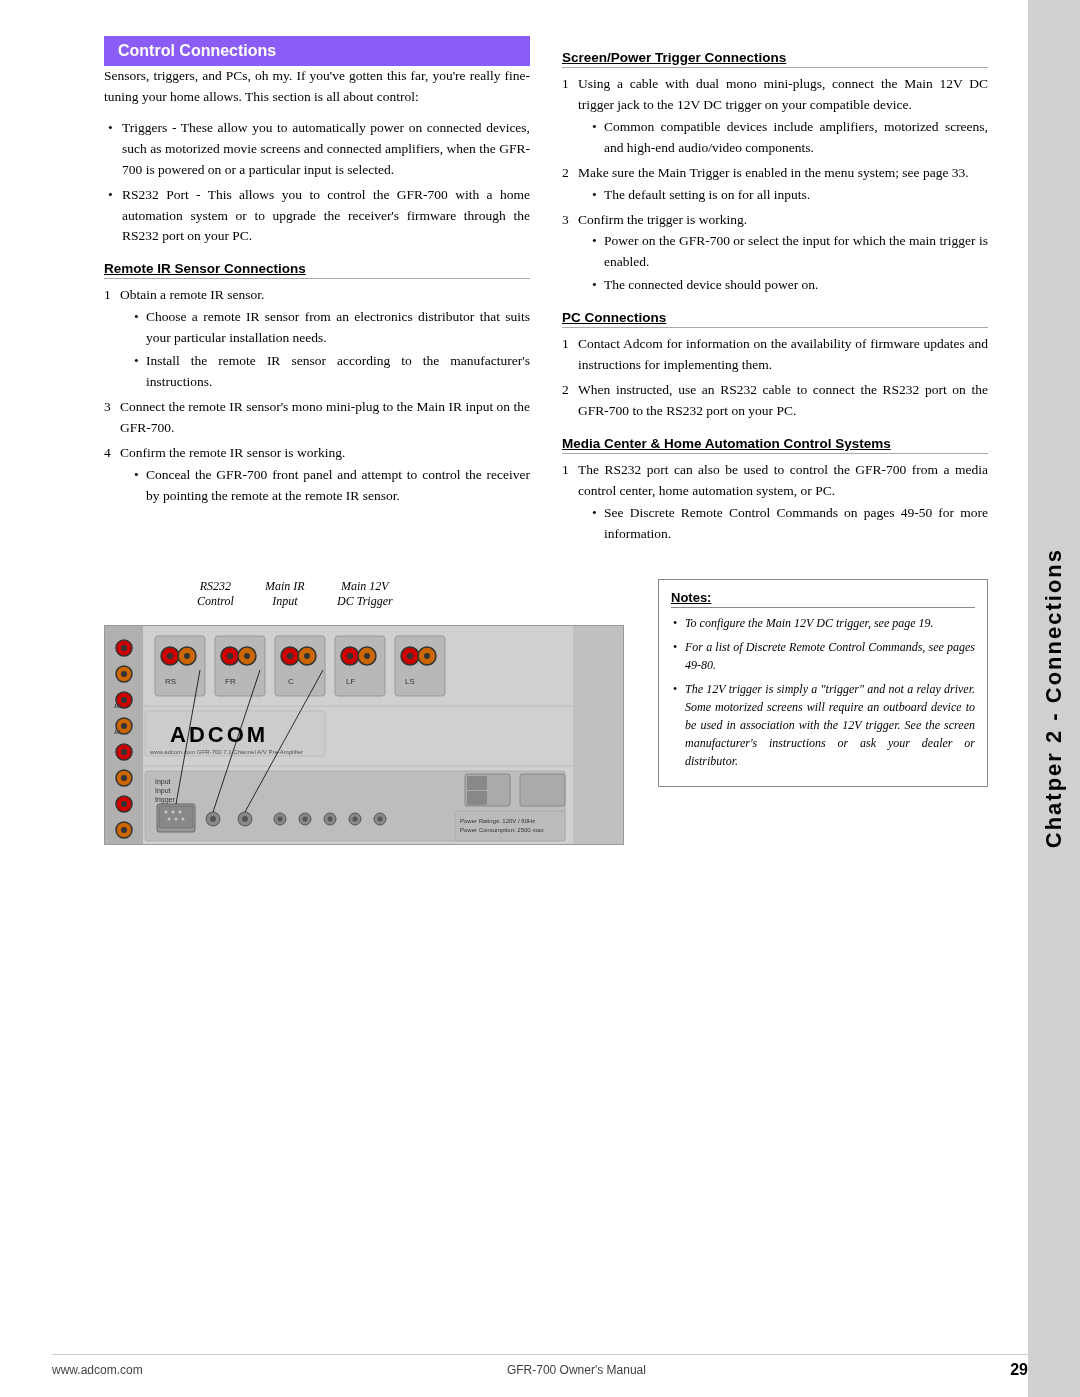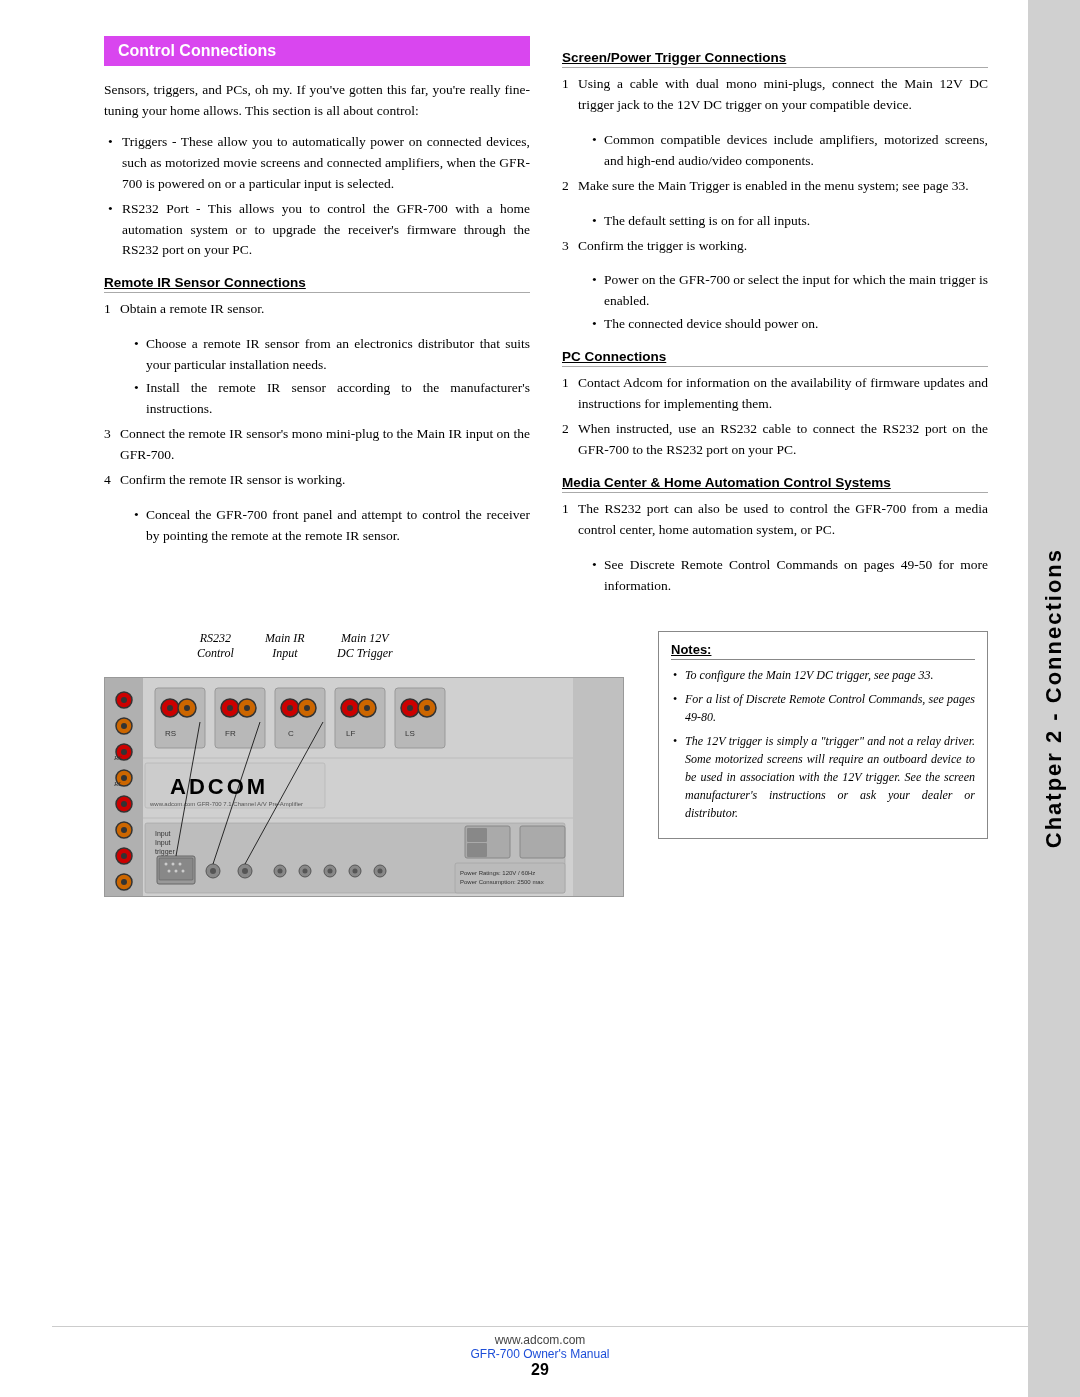--- a/index.html
+++ b/index.html
@@ -51,27 +51,26 @@
       gap: 32px;
     }
     .col-left {
       flex: 1;
     }
     .col-right {
       flex: 1;
     }
     
     .section-title-box {
-      background: #d946ef;
+      background: #8b5cf6;
       color: #fff;
       padding: 6px 14px;
       font-family: Arial, sans-serif;
       font-size: 16px;
       font-weight: bold;
-      margin-bottom: 14px;
       display: inline-block;
       width: 100%;
     }
     .body-text {
       font-size: 13.5px;
       line-height: 1.55;
       text-align: justify;
       margin-bottom: 10px;
     }
     .bullet-list {
@@ -116,21 +115,21 @@
       position: relative;
     }
     .numbered-list > li > .num {
       position: absolute;
       left: 0;
       font-weight: normal;
     }
     .numbered-list .sub-bullets {
       list-style: none;
       padding-left: 12px;
-      margin-top: 14px;
+      margin-top: 1px;
     }
     .numbered-list .sub-bullets li {
       font-size: 13.5px;
       line-height: 1.55;
       padding-left: 14px;
       position: relative;
       text-align: justify;
       margin-bottom: 2px;
     }
     .numbered-list .sub-bullets li::before {
@@ -187,31 +186,30 @@
     .footer {
       position: absolute;
       bottom: 18px;
       left: 52px;
       right: 52px;
       display: flex;
       justify-content: space-between;
       align-items: center;
       border-top: 1px solid #ccc;
       padding-top: 6px;
-      flex-direction: column;
     }
     .footer-left {
       font-family: Arial, sans-serif;
       font-size: 12px;
       color: #444;
     }
     .footer-center {
       font-family: Arial, sans-serif;
       font-size: 12px;
-      color: #1d4ed8;
+      color: #404040;
     }
     .footer-right {
       font-family: Arial, sans-serif;
       font-size: 16px;
       font-weight: bold;
       color: #000;
     }
   </style>
 </head>
 <body>
@@ -460,21 +458,21 @@
           <line x1="155" y1="44" x2="108" y2="186" stroke="#000" stroke-width="0.8"></line>
 
           <line x1="218" y1="44" x2="140" y2="186" stroke="#000" stroke-width="0.8"></line>
         </svg>
 
       </div>
 
       <div class="notes-box">
         <div class="notes-title">Notes:</div>
         <ul class="notes-list">
-          <li>To configure the Main 12V DC trigger, see page 33.</li>
+          <li>To configure the Main 12V DC trigger, see page 19.</li>
           <li>For a list of Discrete Remote Control Commands, see pages 49-80.</li>
           <li>The 12V trigger is simply a "trigger" and not a relay driver. Some motorized screens will require an outboard device to be used in association with the 12V trigger. See the screen manufacturer's instructions or ask your dealer or distributor.</li>
         </ul>
       </div>
 
     </div>
 
   </div>
 
   <div class="footer">

